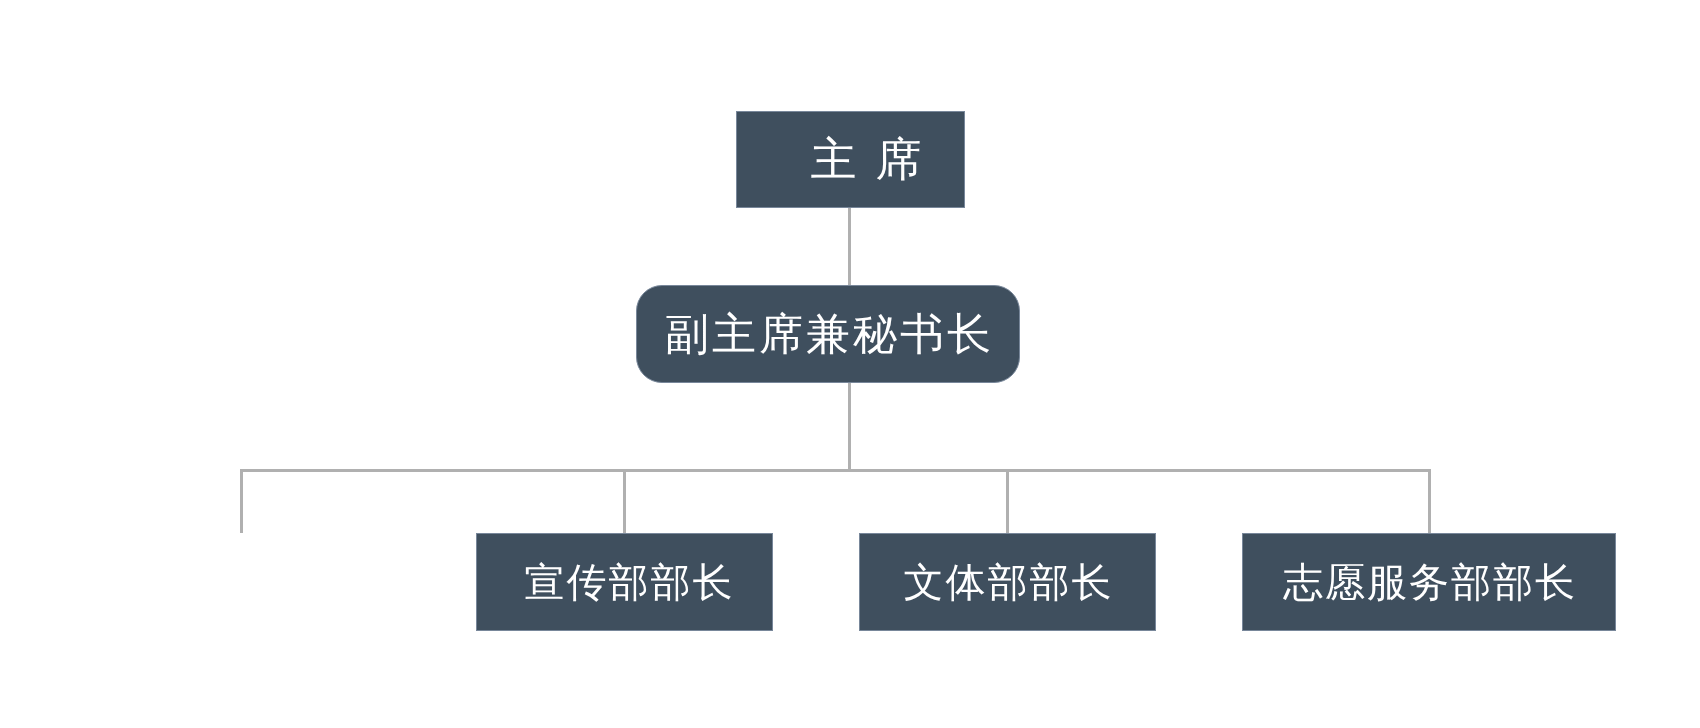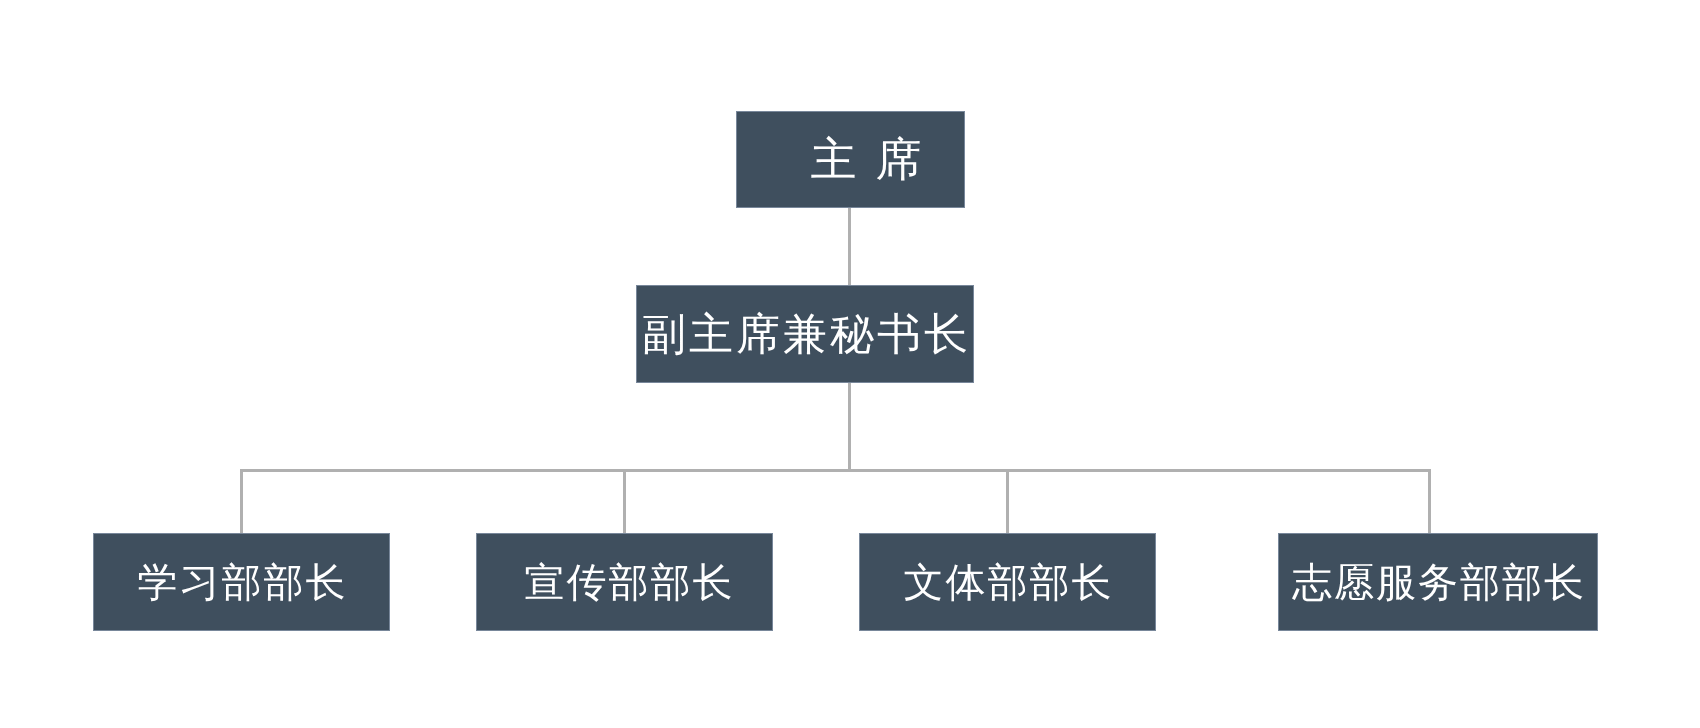--- a/index.html
+++ b/index.html
@@ -30,27 +30,27 @@
     white-space: nowrap;
   }
   .connector {
     position: absolute;
     background: var(--connector, #b0b0b0);
   }
 
   
   .n-top { left: 736px; top: 111px; width: 229px; height: 97px; font-size: 46px; padding-left: 31px; }
   
-  .n-mid { left: 636px; top: 285px; width: 338px; height: 98px; font-size: 44px; }
+  .n-mid { left: 636px; top: 285px; width: 384px; height: 98px; font-size: 44px; border-radius: 26px; }
   
   .n-d   { top: 533px; height: 98px; font-size: 40px; letter-spacing: 2px; text-indent: 2px; }
   .n-d1  { left: 93px;   width: 297px; }
   .n-d2  { left: 476px;  width: 297px; padding-left: 8px; }
   .n-d3  { left: 859px;  width: 297px; }
-  .n-d4  { left: 1278px; width: 320px; align-items: center; }
+  .n-d4  { left: 1242px; width: 374px; align-items: center; }
 
   
   .c-v1 { left: 848px; top: 208px; width: 3px; height: 77px; }   
   .c-v2 { left: 848px; top: 383px; width: 3px; height: 89px; }   
   .c-h  { left: 240px; top: 469px; width: 1191px; height: 3px; } 
   .c-s  { top: 469px; width: 3px; height: 64px; }                
   .c-s1 { left: 240px; }
   .c-s2 { left: 623px; }
   .c-s3 { left: 1006px; }
   .c-s4 { left: 1428px; }
@@ -69,23 +69,20 @@
   <div class="connector c-s c-s4"></div>
 
   <div class="node n-top">
     <span>主 席</span>
   </div>
 
   <div class="node n-mid">
     <span>副主席兼秘书长</span>
   </div>
 
-  <div class="node n-d n-d1">
-    <span>学习部部长</span>
-  </div>
   <div class="node n-d n-d2">
     <span>宣传部部长</span>
   </div>
   <div class="node n-d n-d3">
     <span>文体部部长</span>
   </div>
   <div class="node n-d n-d4">
     <span>志愿服务部部长</span>
   </div>
 

